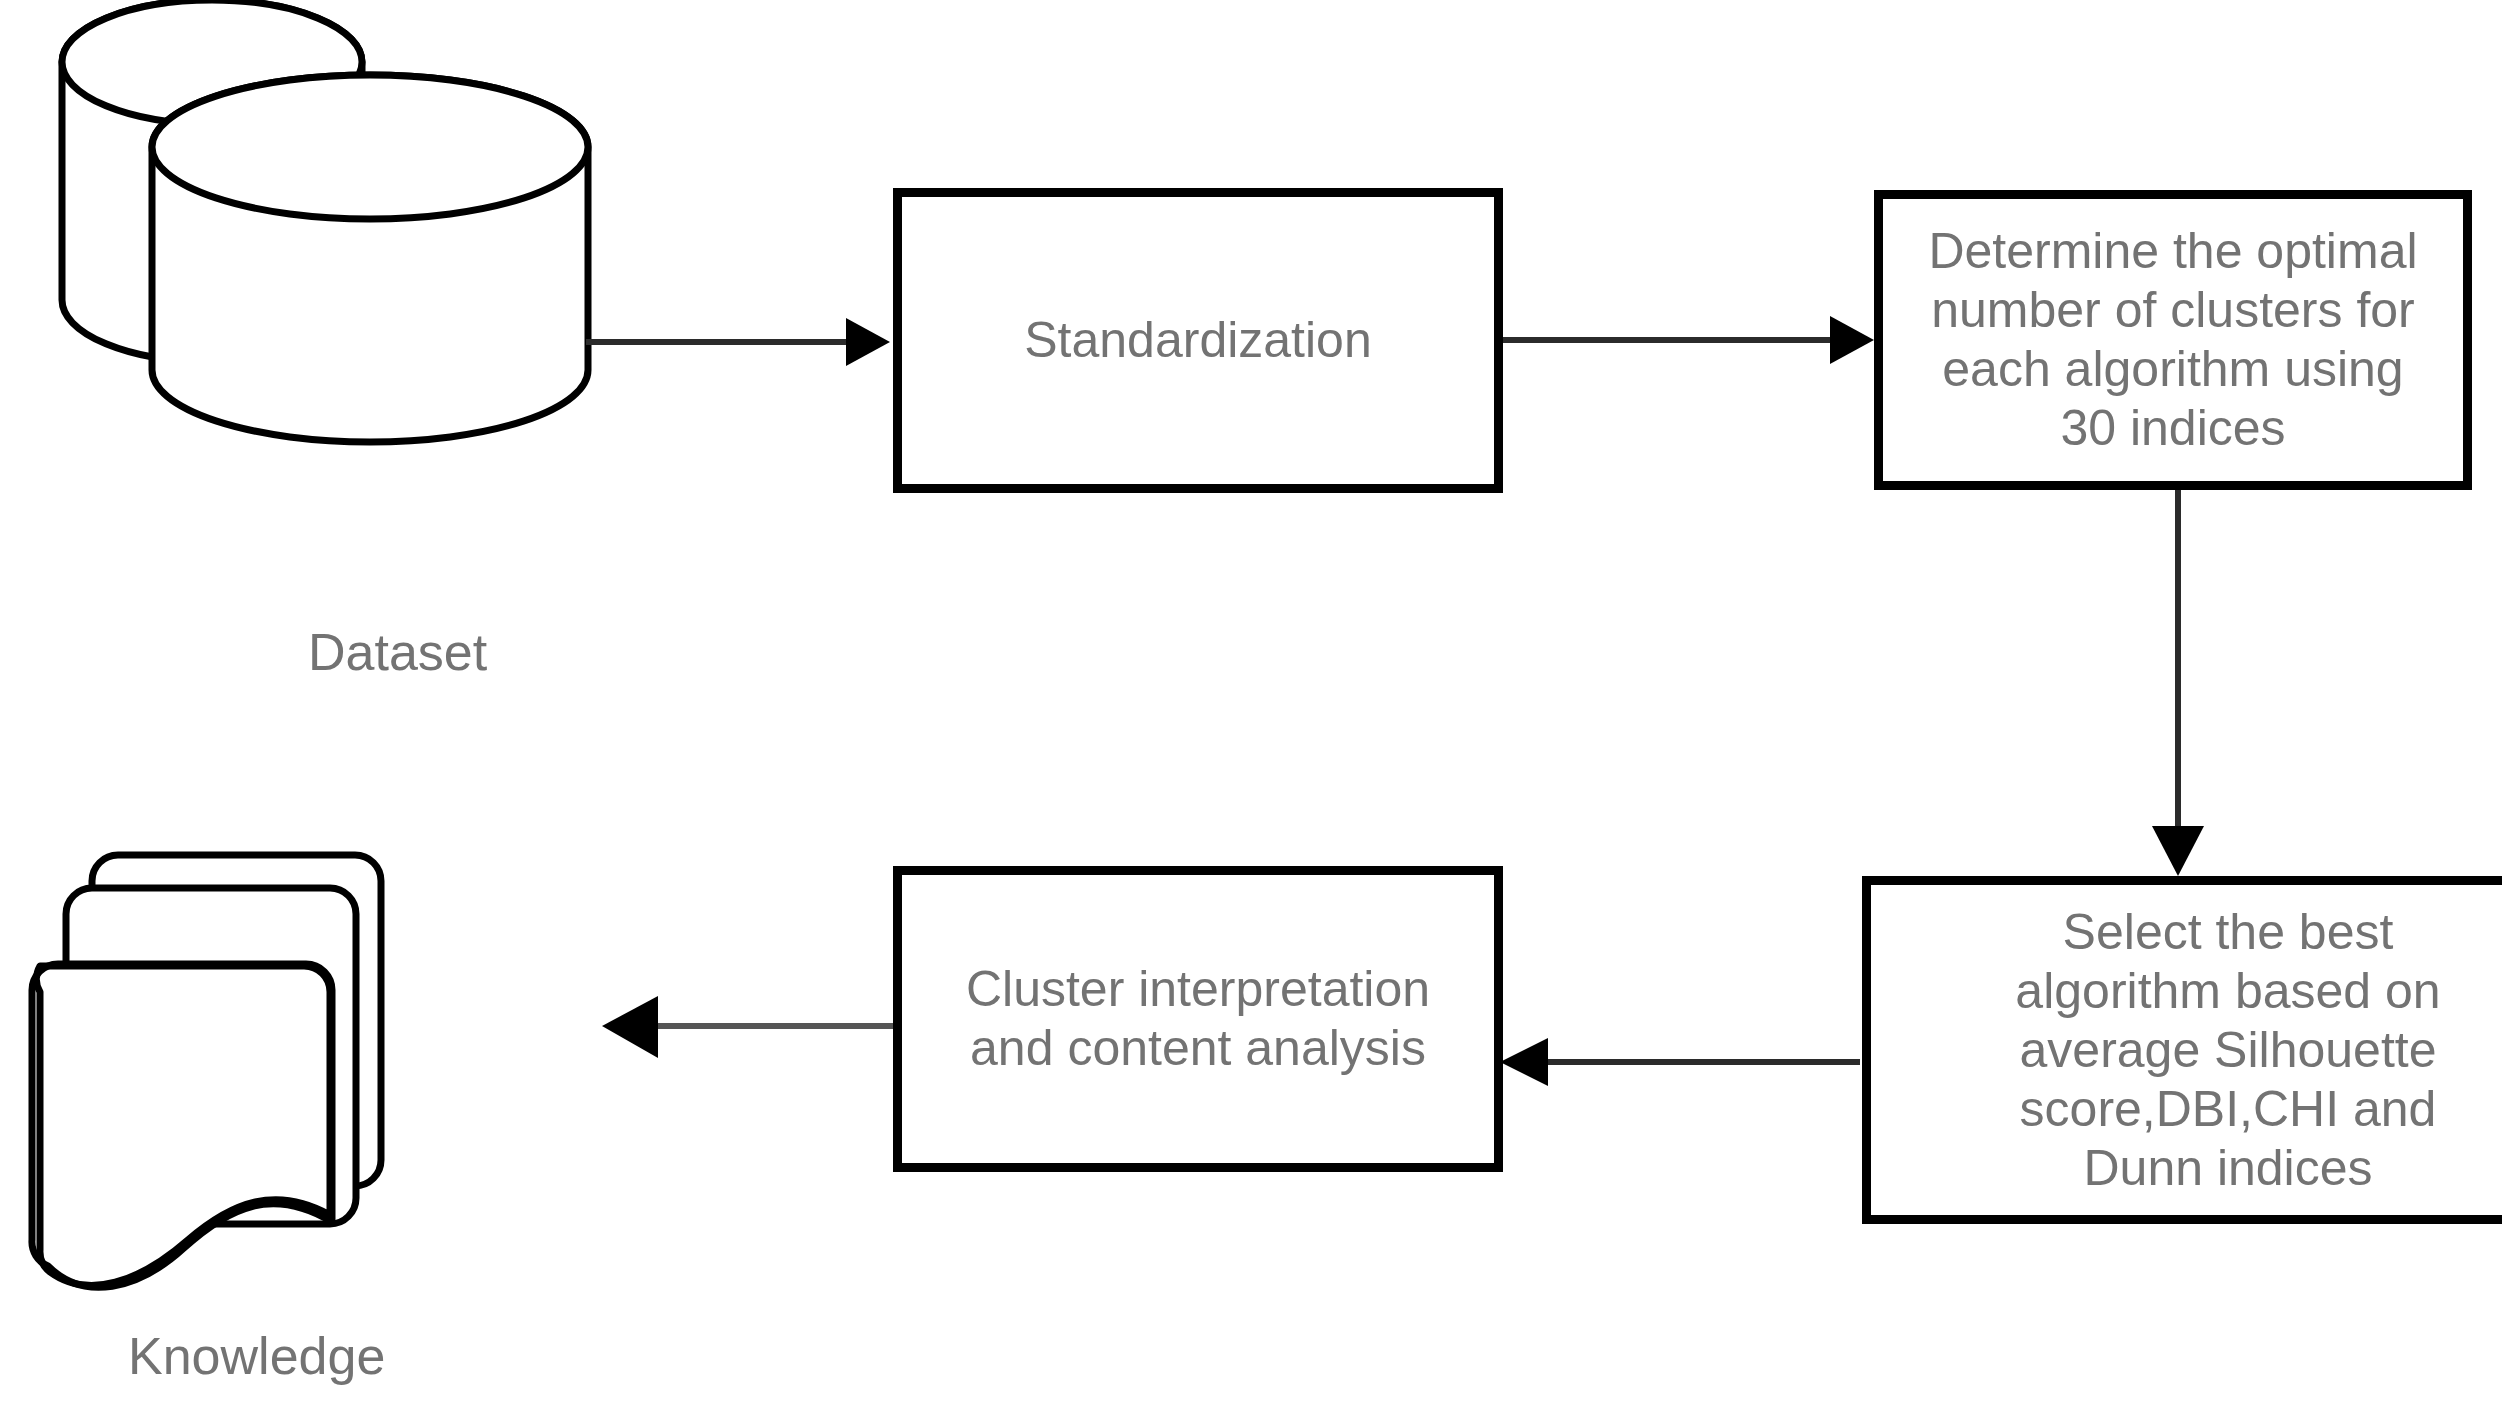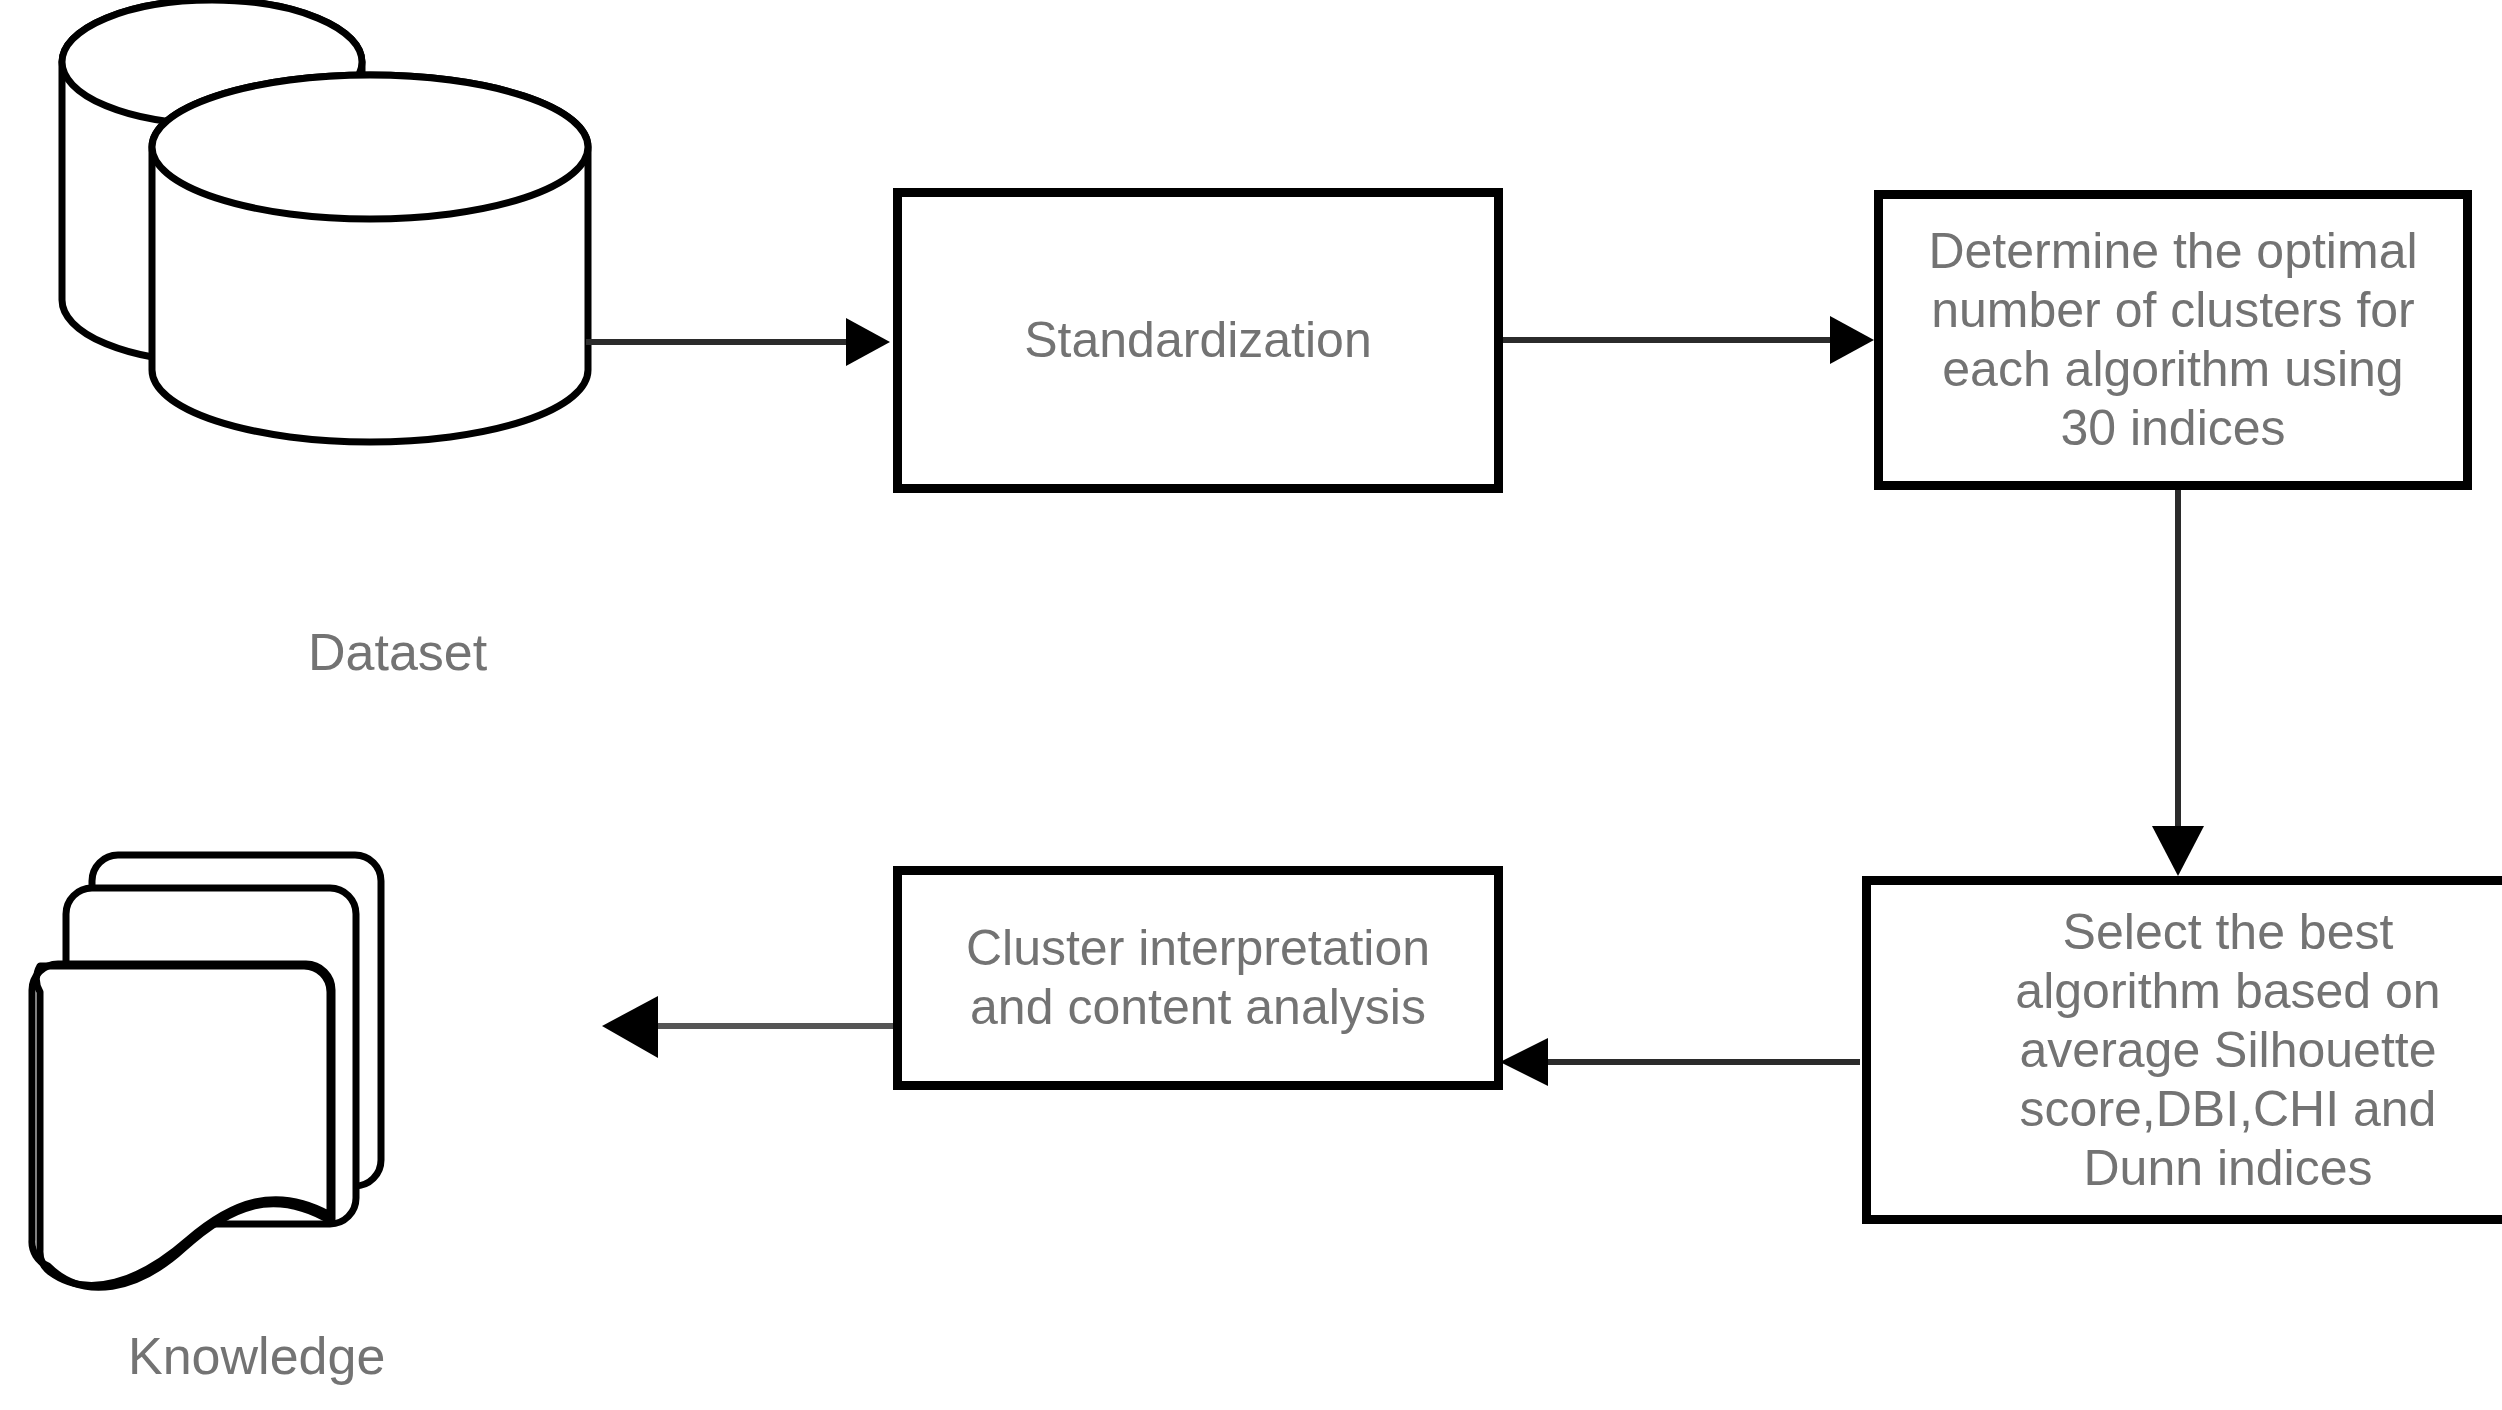--- a/index.html
+++ b/index.html
@@ -194,21 +194,21 @@
   </div>
 
   <div class="box-node" style="left:1862px; top:876px; width:732px; height:348px;">
     <div class="html-label node-label">Select the best
 algorithm based on
 average Silhouette
 score,DBI,CHI and
 Dunn indices</div>
   </div>
 
-  <div class="box-node" style="left:893px; top:866px; width:610px; height:224px;">
+  <div class="box-node" style="left:893px; top:866px; width:610px; height:306px;">
     <div class="html-label node-label">Cluster interpretation
 and content analysis</div>
   </div>
 
   <div class="html-label caption-label" style="left:308px; top:622px;">Dataset</div>
 
   <div class="html-label caption-label" style="left:128px; top:1326px;">Knowledge</div>
 
 </div>
 

